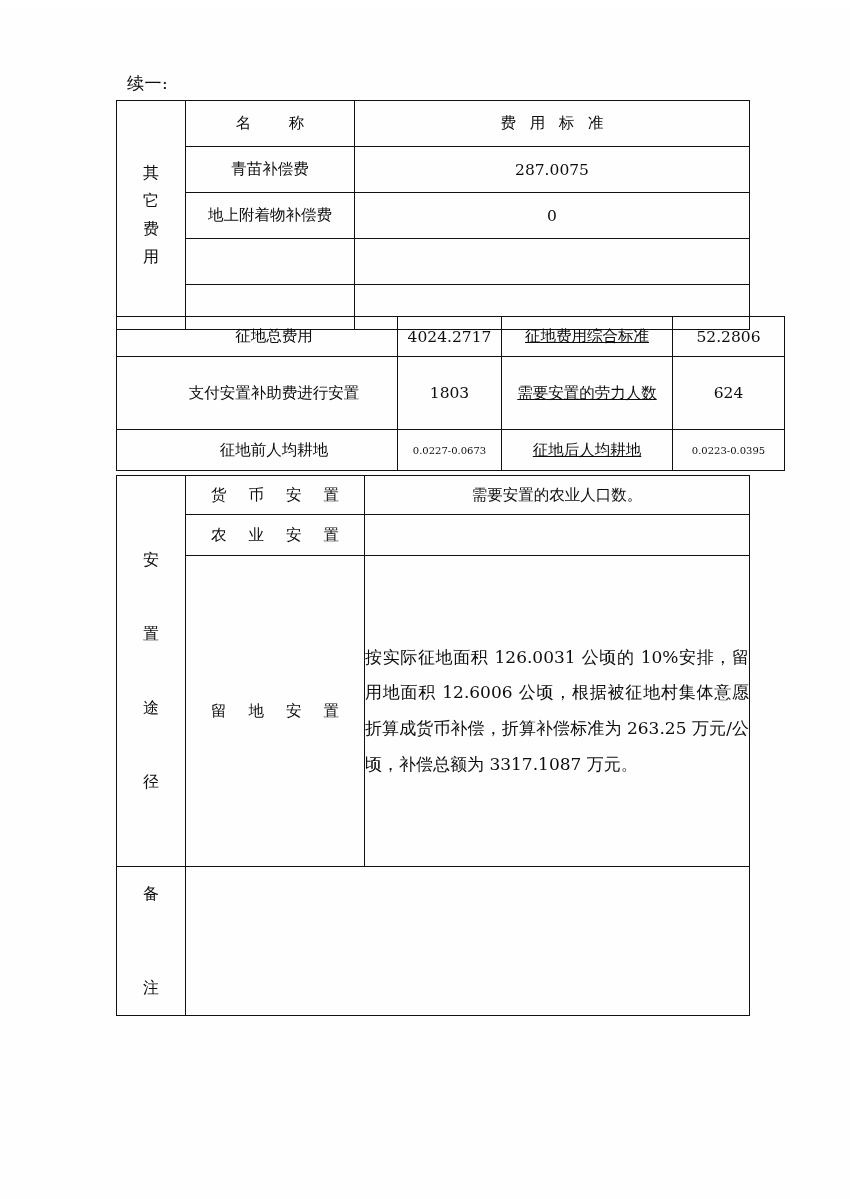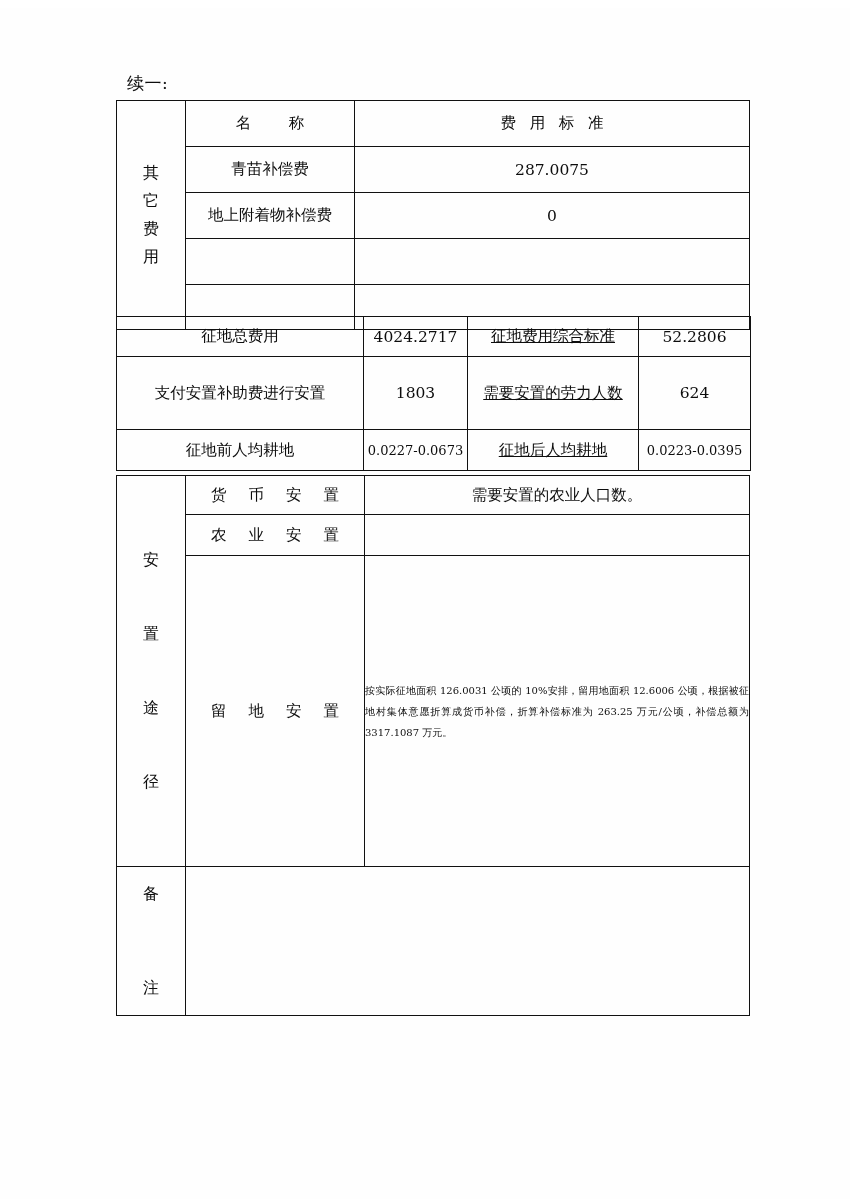--- a/index.html
+++ b/index.html
@@ -67,36 +67,36 @@
   .num { font-family: "DejaVu Serif", "Liberation Serif", serif; }
 
   
   #tbl-other-fees { left: 116px; top: 92px; width: 630px; }
   #tbl-other-fees td.c-label { width: 68px; }
   #tbl-other-fees td.c-name  { width: 168px; }
   #tbl-other-fees td.c-std   { width: 394px; }
 
   
   #tbl-totals { left: 116px; top: 308px; width: 630px; }
-  #tbl-totals td.b1 { width: 246px; }
+  #tbl-totals td.b1 { width: 246px; padding-left: 34px; }
   #tbl-totals td.b2 { width: 103px; }
   #tbl-totals td.b3 { width: 170px; text-decoration: underline; }
   #tbl-totals td.b4 { width: 111px; text-align: center; }
-  #tbl-totals .small-num { font-size: 13px; }
+  #tbl-totals .small-num { font-size: 10px; }
 
   
   #tbl-settle { left: 116px; top: 467px; width: 630px; }
   #tbl-settle td.s-label { width: 68px; }
   #tbl-settle td.s-kind  { width: 178px; }
   #tbl-settle td.s-body  { width: 384px; }
 
   .body-text {
     text-align: left;
     padding: 10px 12px 12px 10px;
-    font-size: 10px;
+    font-size: 17px;
     line-height: 2.1;
     vertical-align: top;
   }
   .body-text p { margin: 0; text-align: justify; }
 
   .oneline {
     text-align: left;
     padding-left: 8px;
     font-size: 15.5px;
   }

